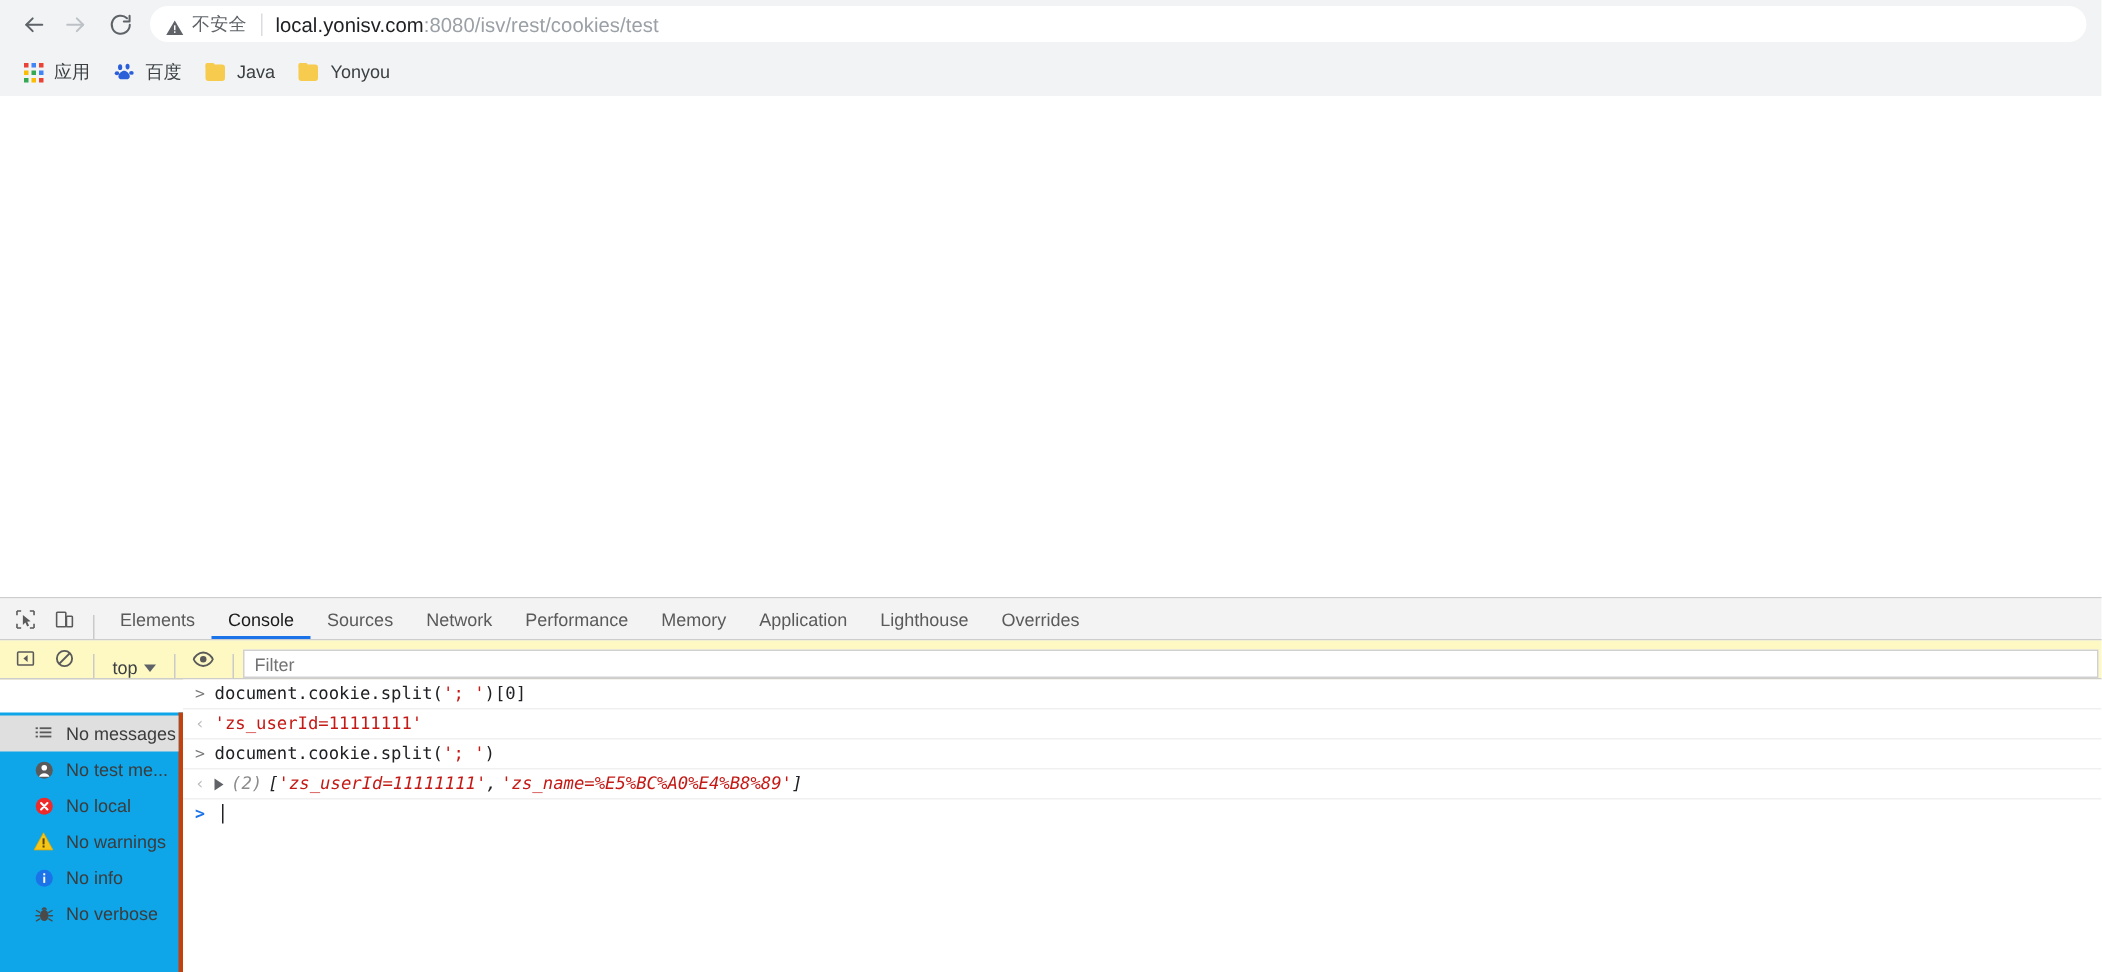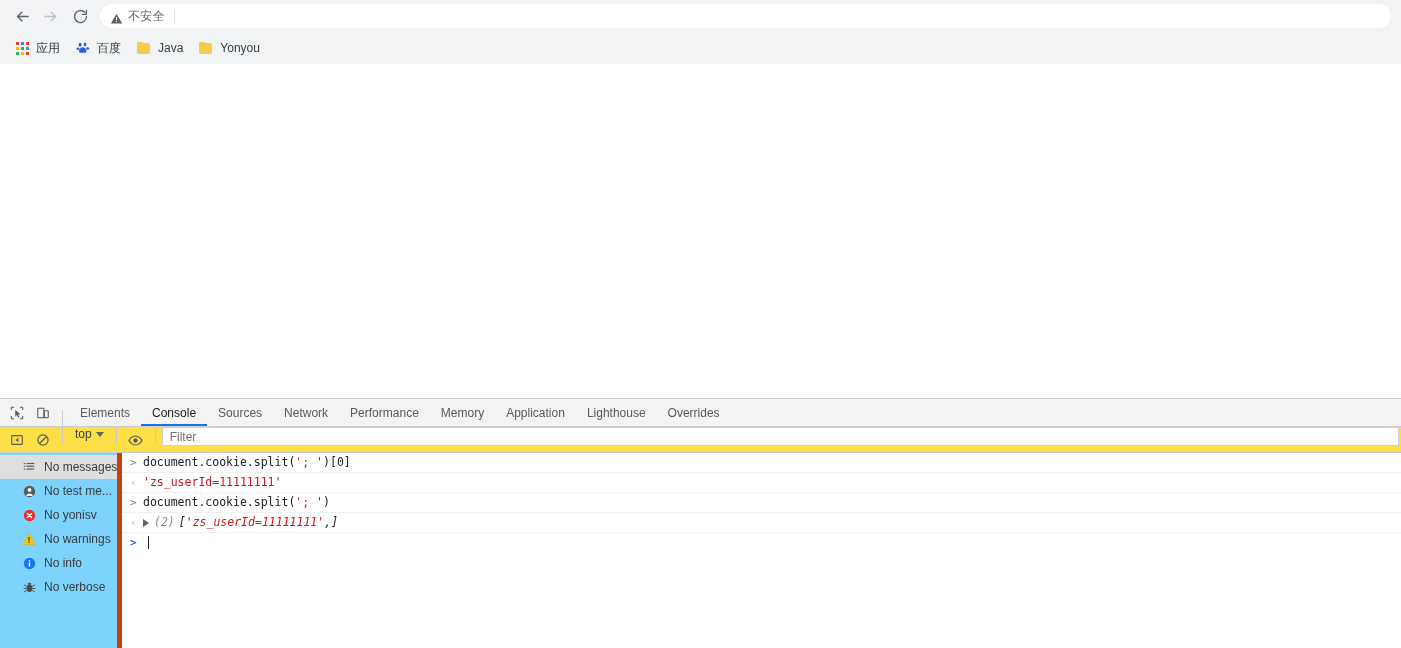--- a/index.html
+++ b/index.html
@@ -181,23 +181,23 @@
     box-sizing: border-box;
     flex: none;
   }
   .dt-tab.active {
     color: #1a1a1a;
     border-bottom: 2px solid #1a73e8;
   }
 
   .dt-filterbar {
     height: 26px;
-    background: #fde047;
-    display: flex;
-    align-items: flex-start;
+    background: #fef9c3;
+    display: flex;
+    align-items: flex-end;
     border-bottom: 1px solid #cdcdcd;
     box-sizing: border-box;
     padding-left: 4px;
   }
   .dt-context {
     font-size: 12px;
     color: #3c4043;
     display: flex;
     align-items: center;
     gap: 4px;
@@ -227,25 +227,26 @@
     color: #737373;
   }
 
   
   .dt-body {
     display: flex;
     height: 195px;
   }
   .dt-sidebar {
     width: 122px;
-    background: #7dd3fc;
-    border-right: 5px solid #c2410c;
+    background: #0ea5e9;
+    border-right: 3px solid #c2410c;
     box-sizing: border-box;
     padding-top: 2px;
     flex: none;
+    margin-top: 22px;
   }
   .sb-item {
     height: 24px;
     display: flex;
     align-items: center;
     gap: 8px;
     padding-left: 22px;
     box-sizing: border-box;
   }
   .sb-item.selected { background: #dfdfdf; }
@@ -348,20 +349,21 @@
     <div class="omnibox">
       <div class="security-chip">
         <svg width="13" height="13" viewBox="0 0 24 24">
           <path d="M12 3 L22.5 21 L1.5 21 Z" fill="#5f6368"></path>
           <rect x="11.1" y="9" width="1.8" height="6" fill="#ffffff"></rect>
           <rect x="11.1" y="16.4" width="1.8" height="1.9" fill="#ffffff"></rect>
         </svg>
         <span class="security-text">不安全</span>
       </div>
       <span class="omnibox-sep"></span>
+      <span class="url-text"><span class="url-host">local.yonisv.com</span><span>:8080/isv/rest/cookies/test</span></span>
     </div>
   </div>
 
   <div class="bookmarks-bar">
 
     <div class="bookmark">
       <span class="apps-grid">
         <i style="background:#ea4335"></i>
           <i style="background:#4285f4"></i>
           <i style="background:#ea4335"></i>
@@ -501,21 +503,21 @@
         <span class="sb-label">No test me...</span>
       </div>
 
       <div class="sb-item">
         <span class="sb-ico">
           <svg width="13" height="13" viewBox="0 0 16 16">
             <circle cx="8" cy="8" r="7" fill="#ee2b2b"></circle>
             <path d="M5.4 5.4 L10.6 10.6 M10.6 5.4 L5.4 10.6" stroke="#ffffff" stroke-width="1.7" stroke-linecap="round"></path>
           </svg>
         </span>
-        <span class="sb-label">No yonisv</span>
+        <span class="sb-label">No local</span>
       </div>
 
       <div class="sb-item">
         <span class="sb-ico">
           <svg width="14" height="14" viewBox="0 0 16 16">
             <path d="M8 1.3 L15.2 14.4 L0.8 14.4 Z" fill="#f5c518" stroke="#e0a800" stroke-width="0.6"></path>
             <rect x="7.3" y="5.6" width="1.5" height="4.6" fill="#5a4500"></rect>
             <rect x="7.3" y="11" width="1.5" height="1.6" fill="#5a4500"></rect>
           </svg>
         </span>
@@ -569,20 +571,21 @@
         <span class="c-text"><span>document.cookie.split(</span><span class="c-str">'; '</span><span>)</span></span>
       </div>
 
       <div class="c-row">
         <span class="c-gutter output">‹</span>
         <span class="c-disclosure"></span>
         <span class="c-count">(2)</span>
         <span class="c-bracket" style="margin-left:4px;">[</span>
         <span class="c-str-i">'zs_userId=11111111'</span>
         <span class="c-bracket">, </span>
+        <span class="c-str-i" style="margin-left:3px;">'zs_name=%E5%BC%A0%E4%B8%89'</span>
         <span class="c-bracket">]</span>
       </div>
 
       <div class="c-row" style="border-bottom:none;">
         <span class="c-gutter prompt">&gt;</span>
         <span class="c-text"></span>
         <span class="c-caret"></span>
       </div>
 
     </div>

